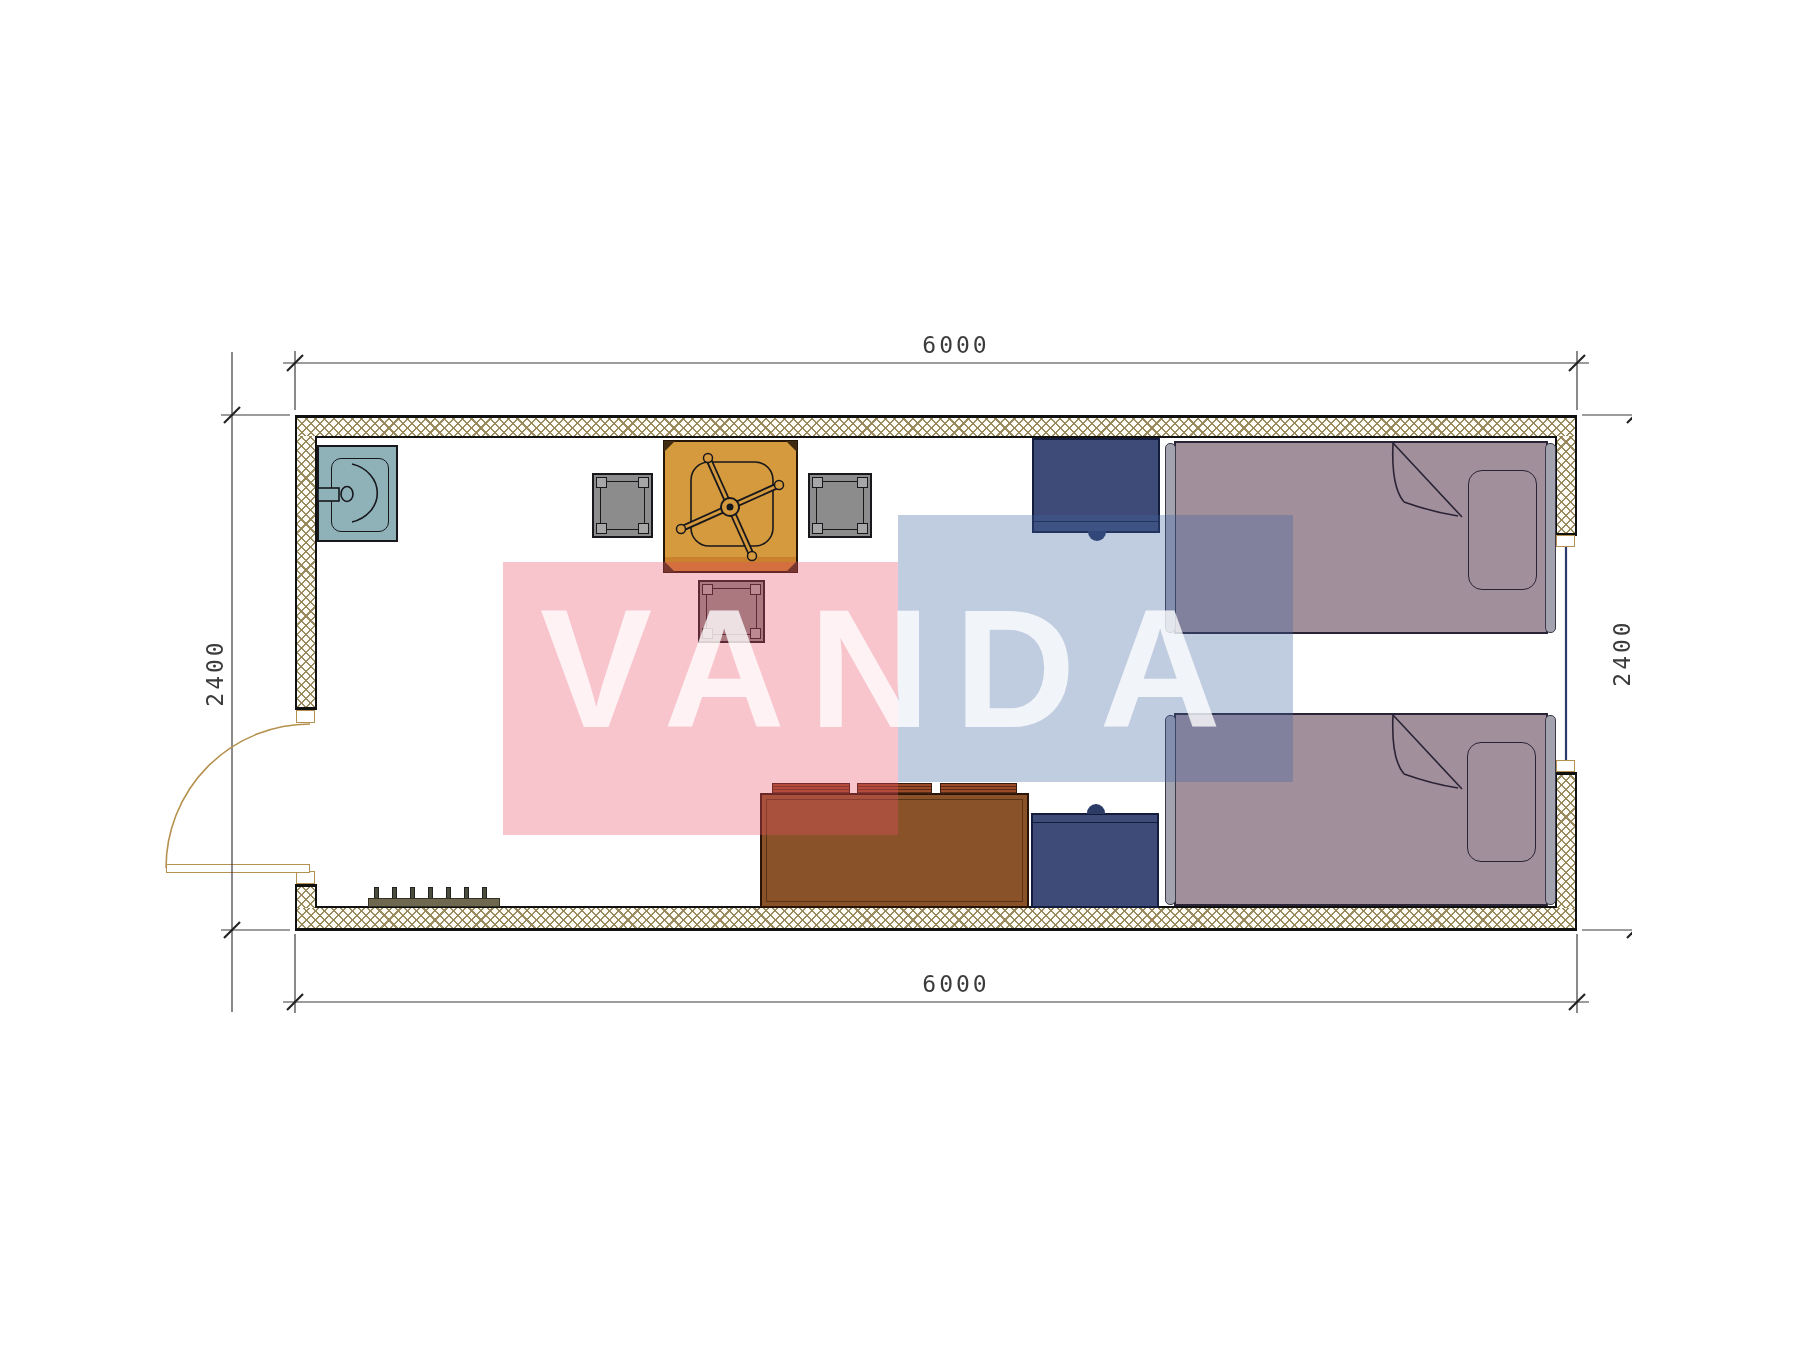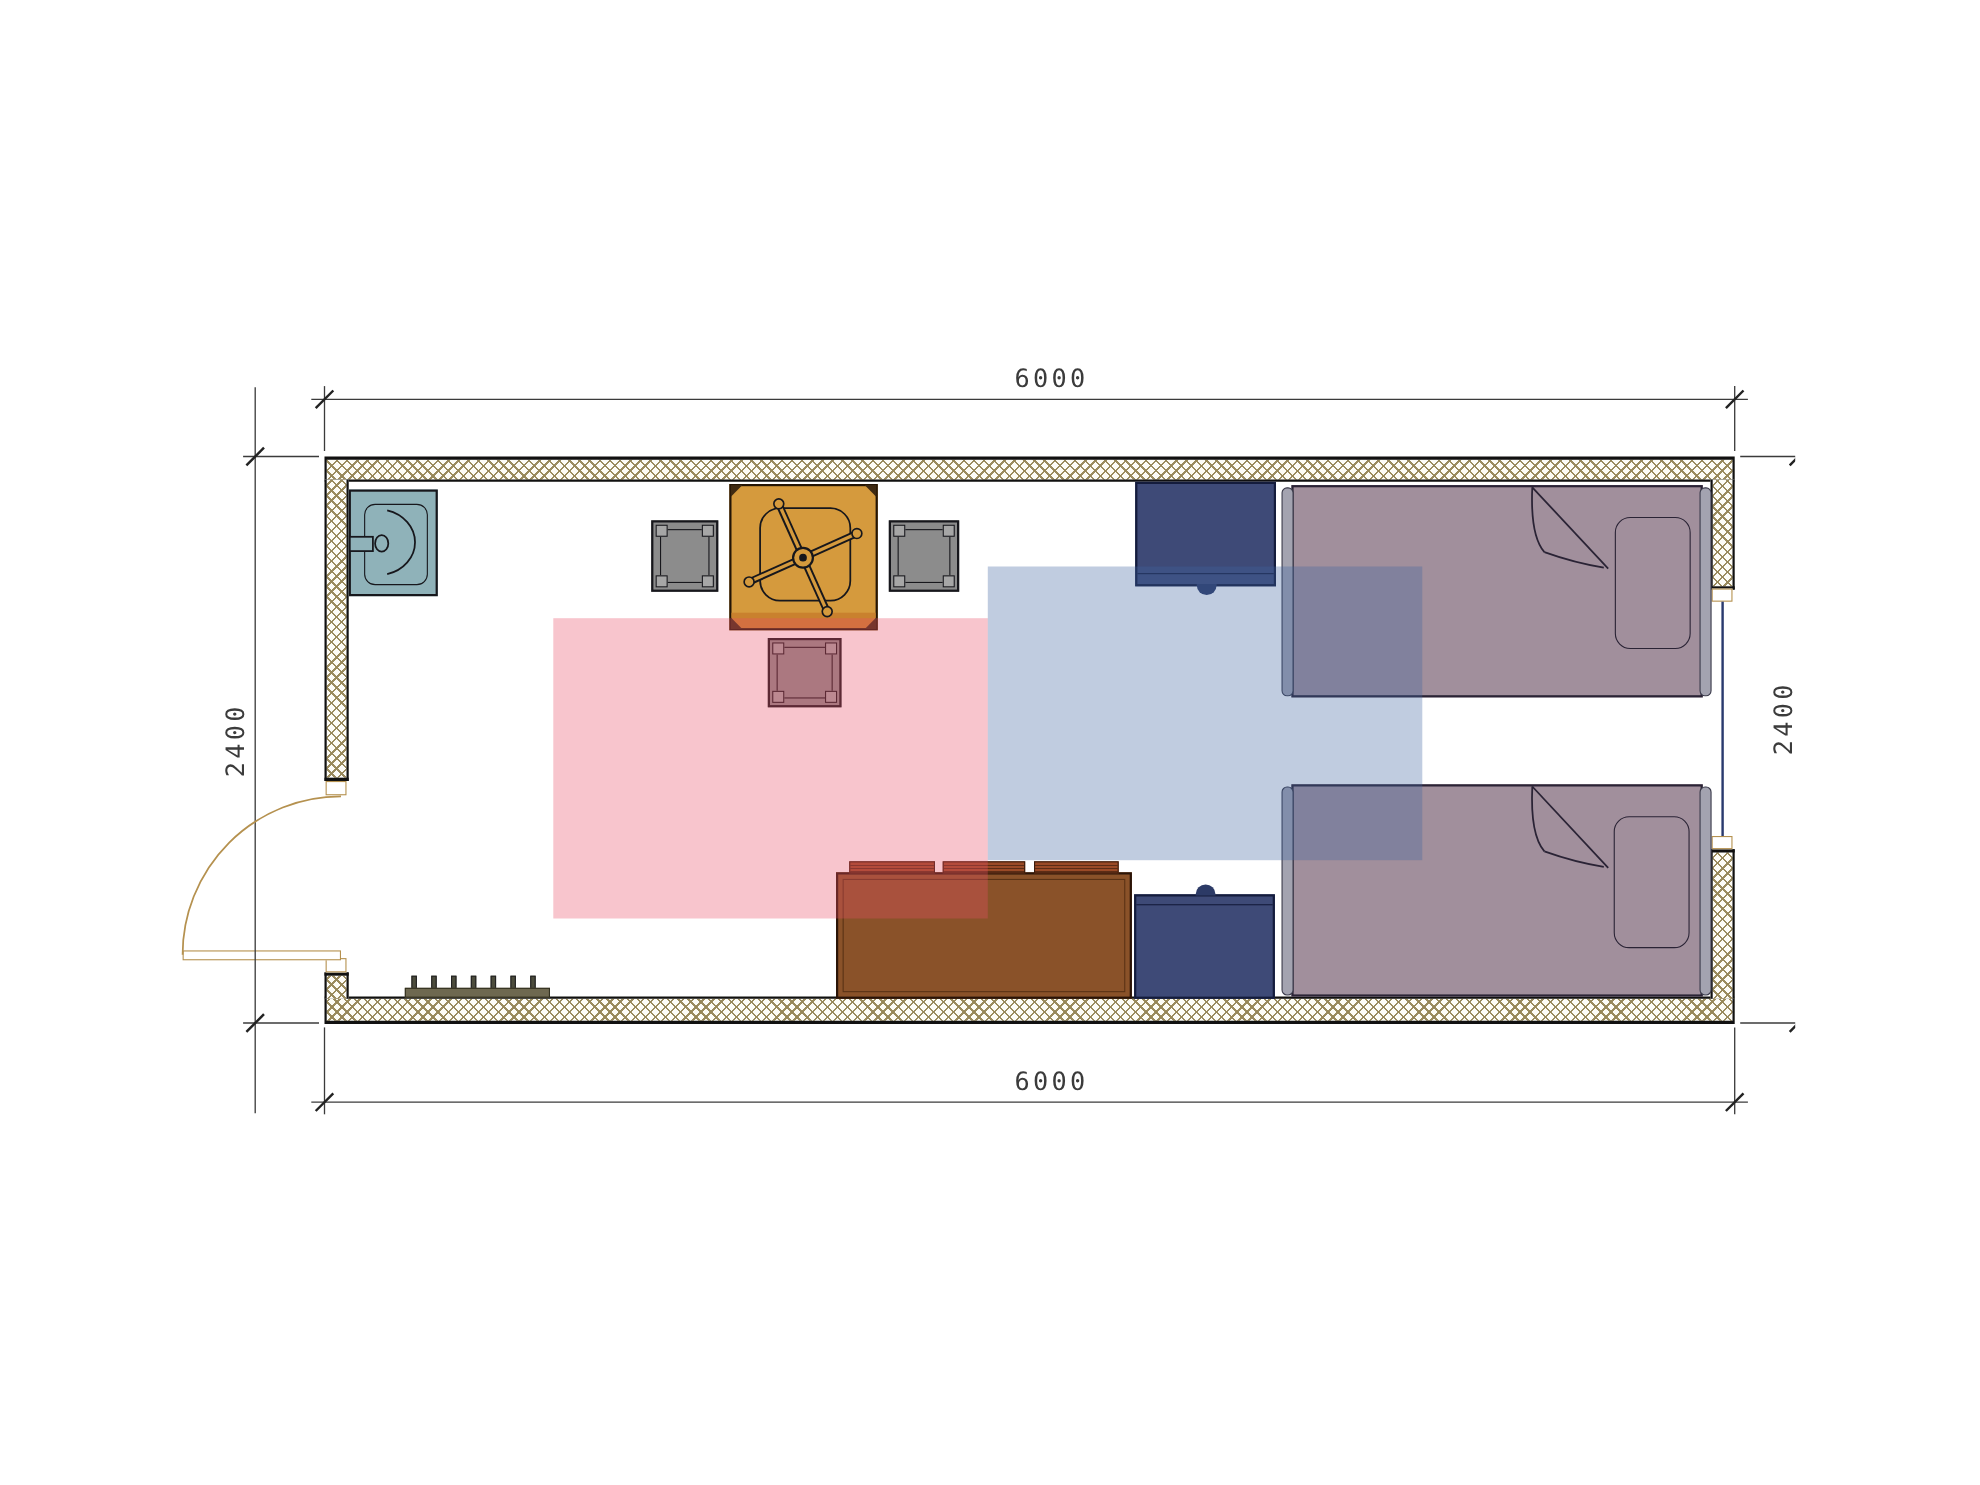--- a/index.html
+++ b/index.html
@@ -236,14 +236,15 @@
       <path d="M 1393 443 Q 1391 487 1404 502"></path>
       <path d="M 1404 502 Q 1432 512 1458 516"></path>
       <path d="M 1393 715 L 1462 789"></path>
       <path d="M 1393 715 Q 1391 759 1404 774"></path>
       <path d="M 1404 774 Q 1432 784 1458 788"></path>
     </g>
   </svg>
 
   <div class="abs z4 wm-pink"></div>
   <div class="abs z4 wm-blue"></div>
+  <div class="abs z5 wm-text">VANDA</div>
 
 </div>
 
 </body></html>

